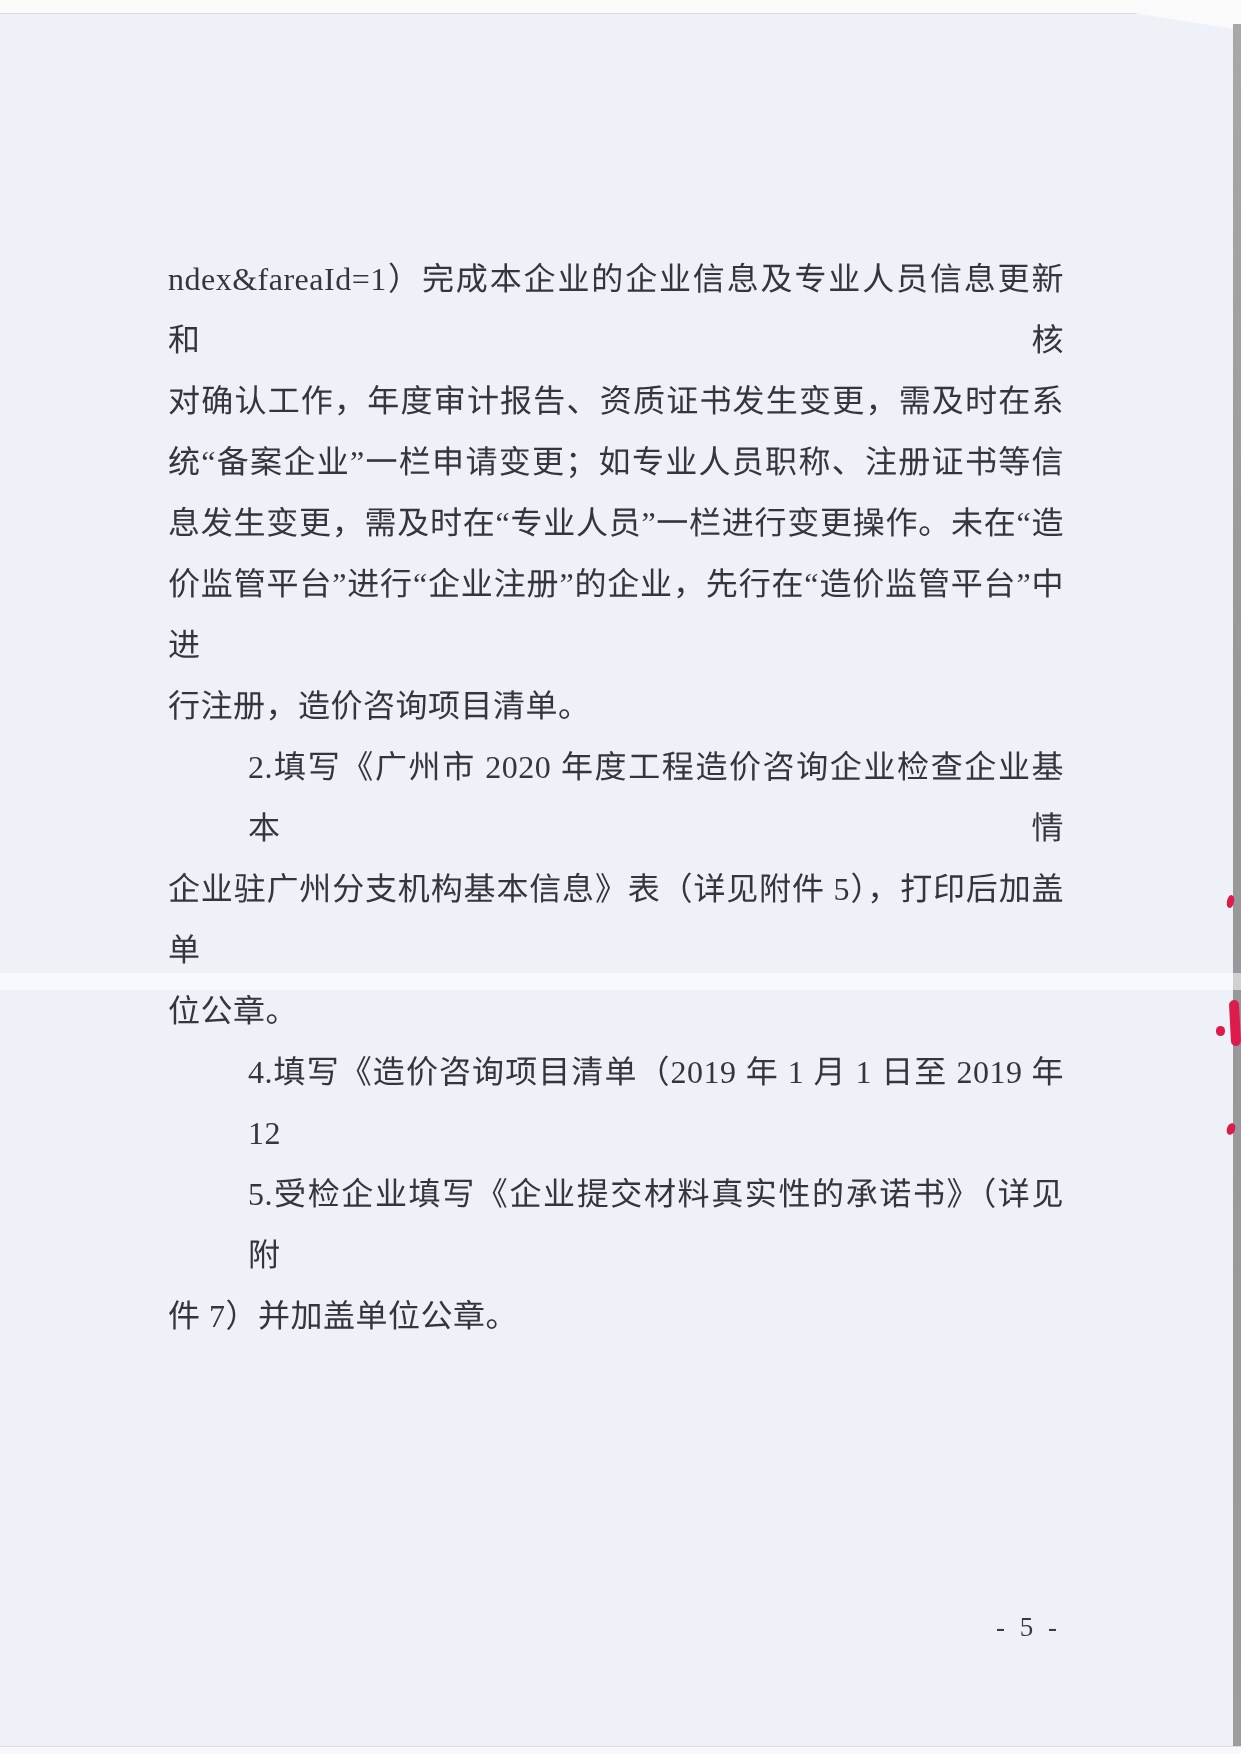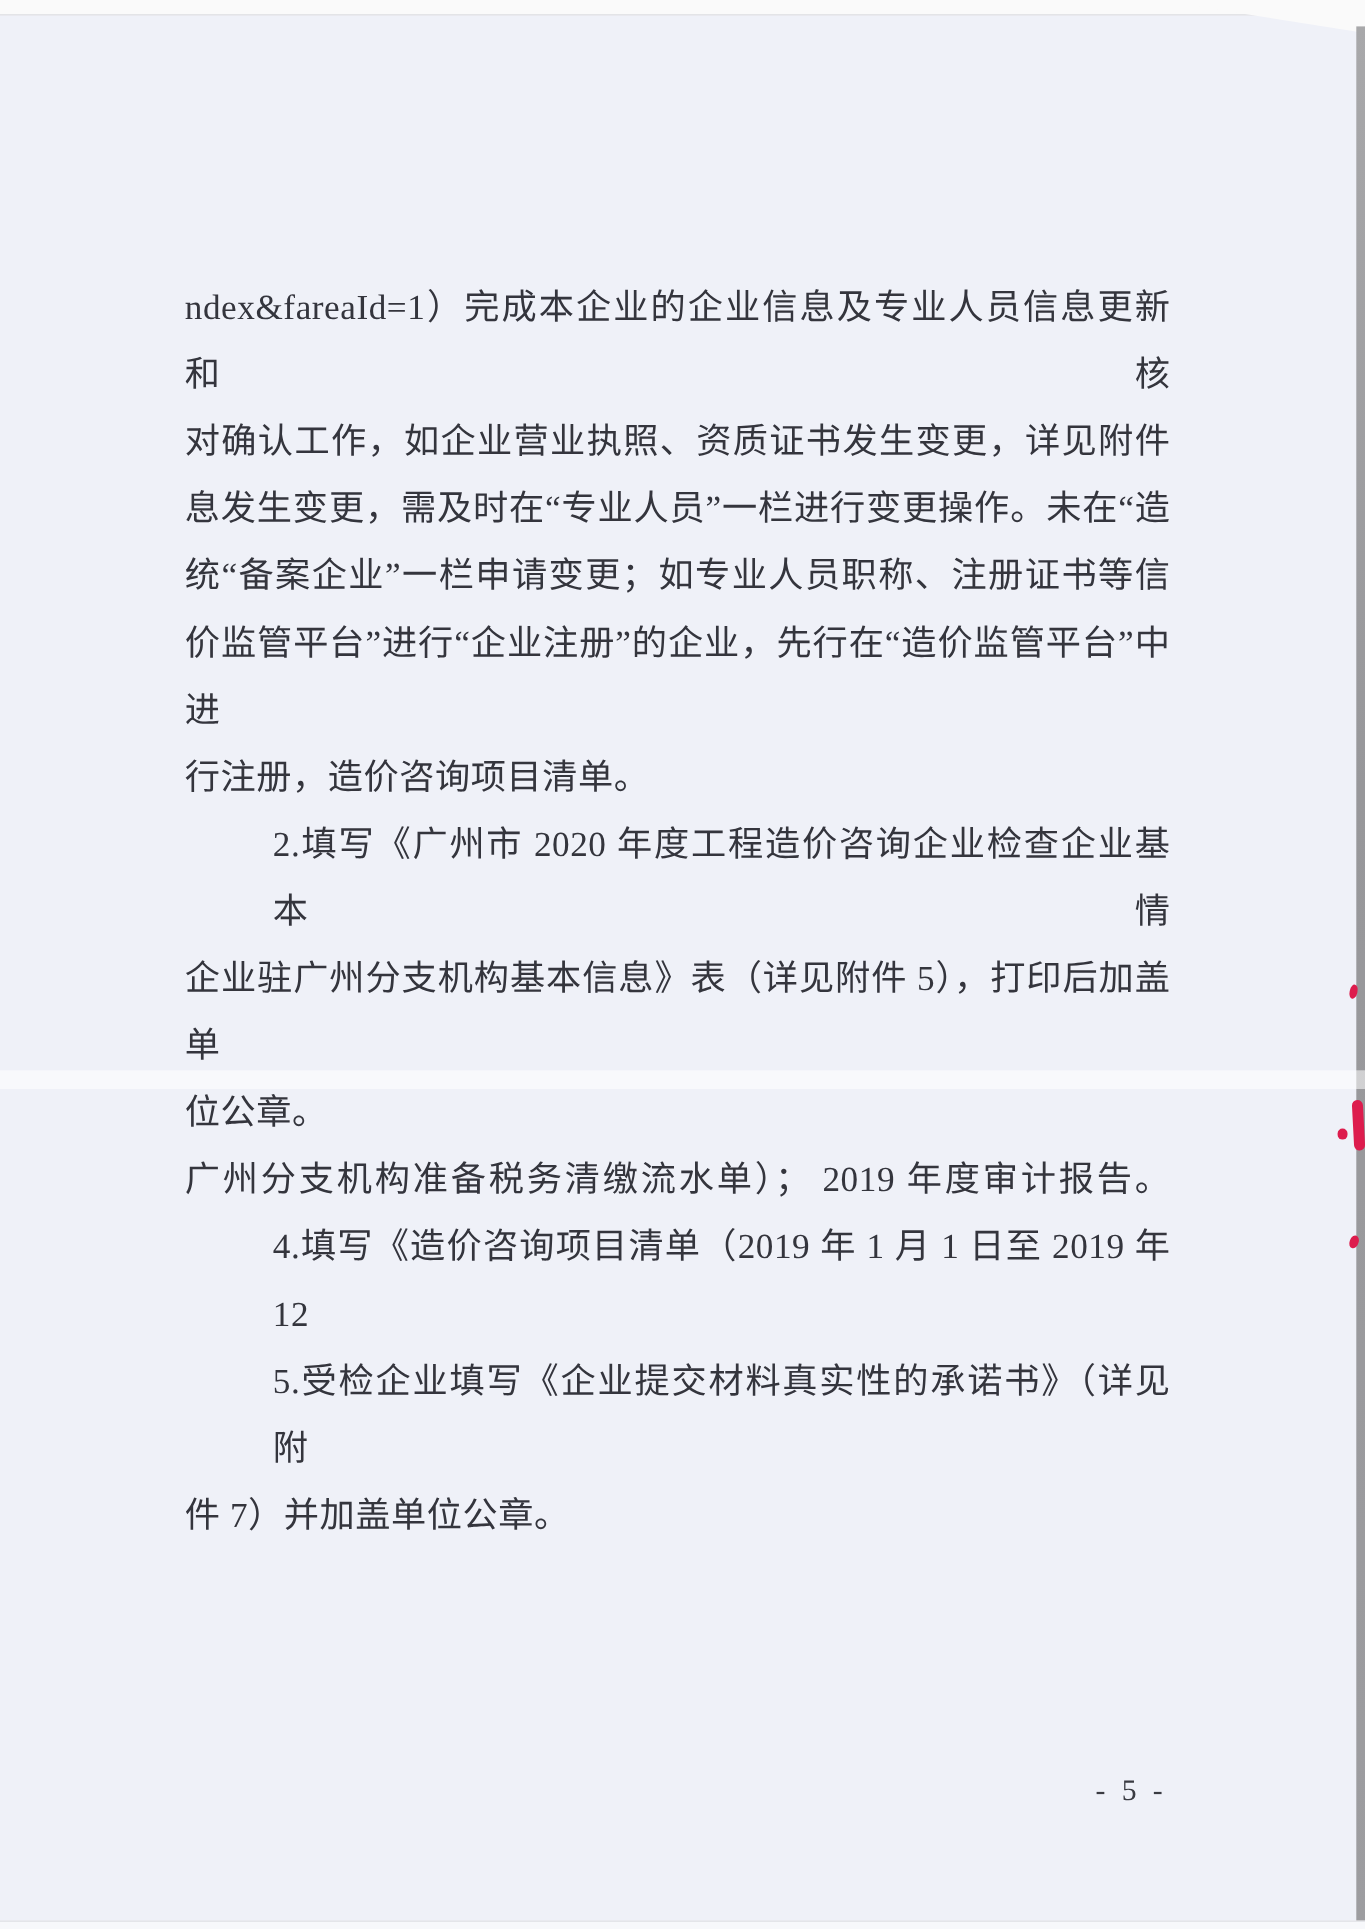--- a/index.html
+++ b/index.html
@@ -107,29 +107,28 @@
   <div class="scan-bottom"></div>
   <div class="scan-band"></div>
 
   <div class="red-mark m1"></div>
   <div class="red-mark m2"></div>
   <div class="red-mark m3"></div>
   <div class="red-mark m4"></div>
 
   <div class="text-block" id="text-block">
       <div class="text-line fill">ndex&amp;fareaId=1）完成本企业的企业信息及专业人员信息更新和核</div>
-      <div class="text-line fill">对确认工作，如企业营业执照、资质证书发生变更，详见附件</div>
+      <div class="text-line fill">对确认工作，年度审计报告、资质证书发生变更，需及时在系</div>
+      <div class="text-line fill">统“备案企业”一栏申请变更；如专业人员职称、注册证书等信</div>
       <div class="text-line fill">息发生变更，需及时在“专业人员”一栏进行变更操作。未在“造</div>
-      <div class="text-line fill">统“备案企业”一栏申请变更；如专业人员职称、注册证书等信</div>
       <div class="text-line fill">价监管平台”进行“企业注册”的企业，先行在“造价监管平台”中进</div>
       <div class="text-line">行注册，造价咨询项目清单。</div>
       <div class="text-line fill indent">2.填写《广州市 2020 年度工程造价咨询企业检查企业基本情</div>
       <div class="text-line fill">企业驻广州分支机构基本信息》表（详见附件 5），打印后加盖单</div>
       <div class="text-line">位公章。</div>
-      <div class="text-line fill">广州分支机构准备税务清缴流水单）； 2019 年度审计报告。</div>
       <div class="text-line fill indent">4.填写《造价咨询项目清单（2019 年 1 月 1 日至 2019 年 12</div>
       <div class="text-line fill indent">5.受检企业填写《企业提交材料真实性的承诺书》（详见附</div>
       <div class="text-line">件 7）并加盖单位公章。</div>
     </div>
 
   <div class="page-number">- 5 -</div>
 
 </div>
 
 </body></html>

